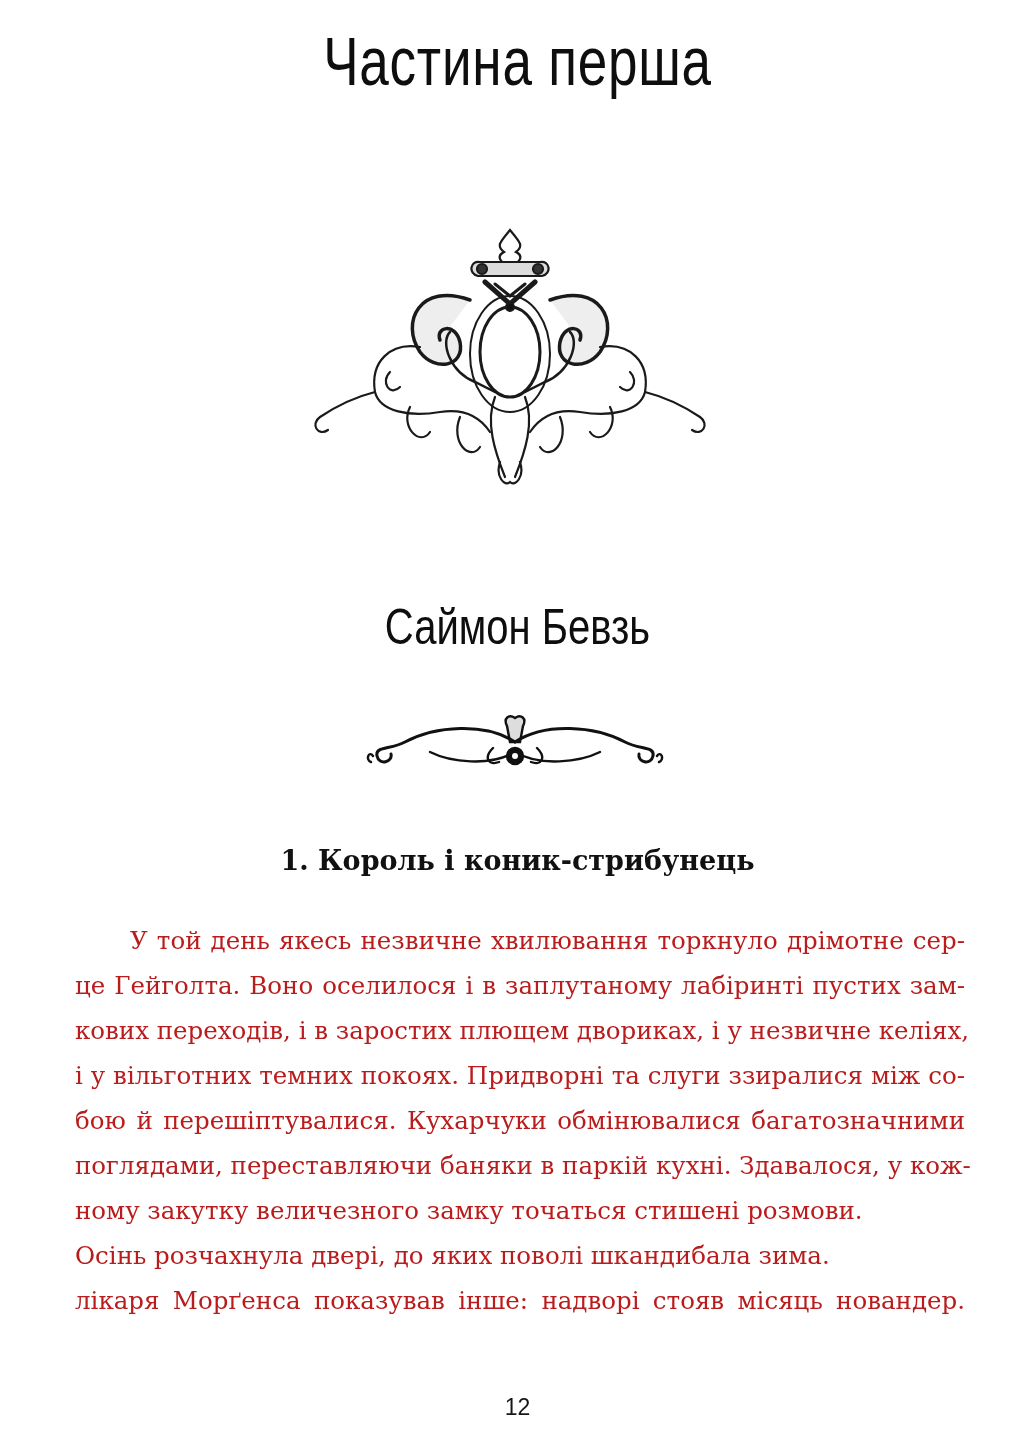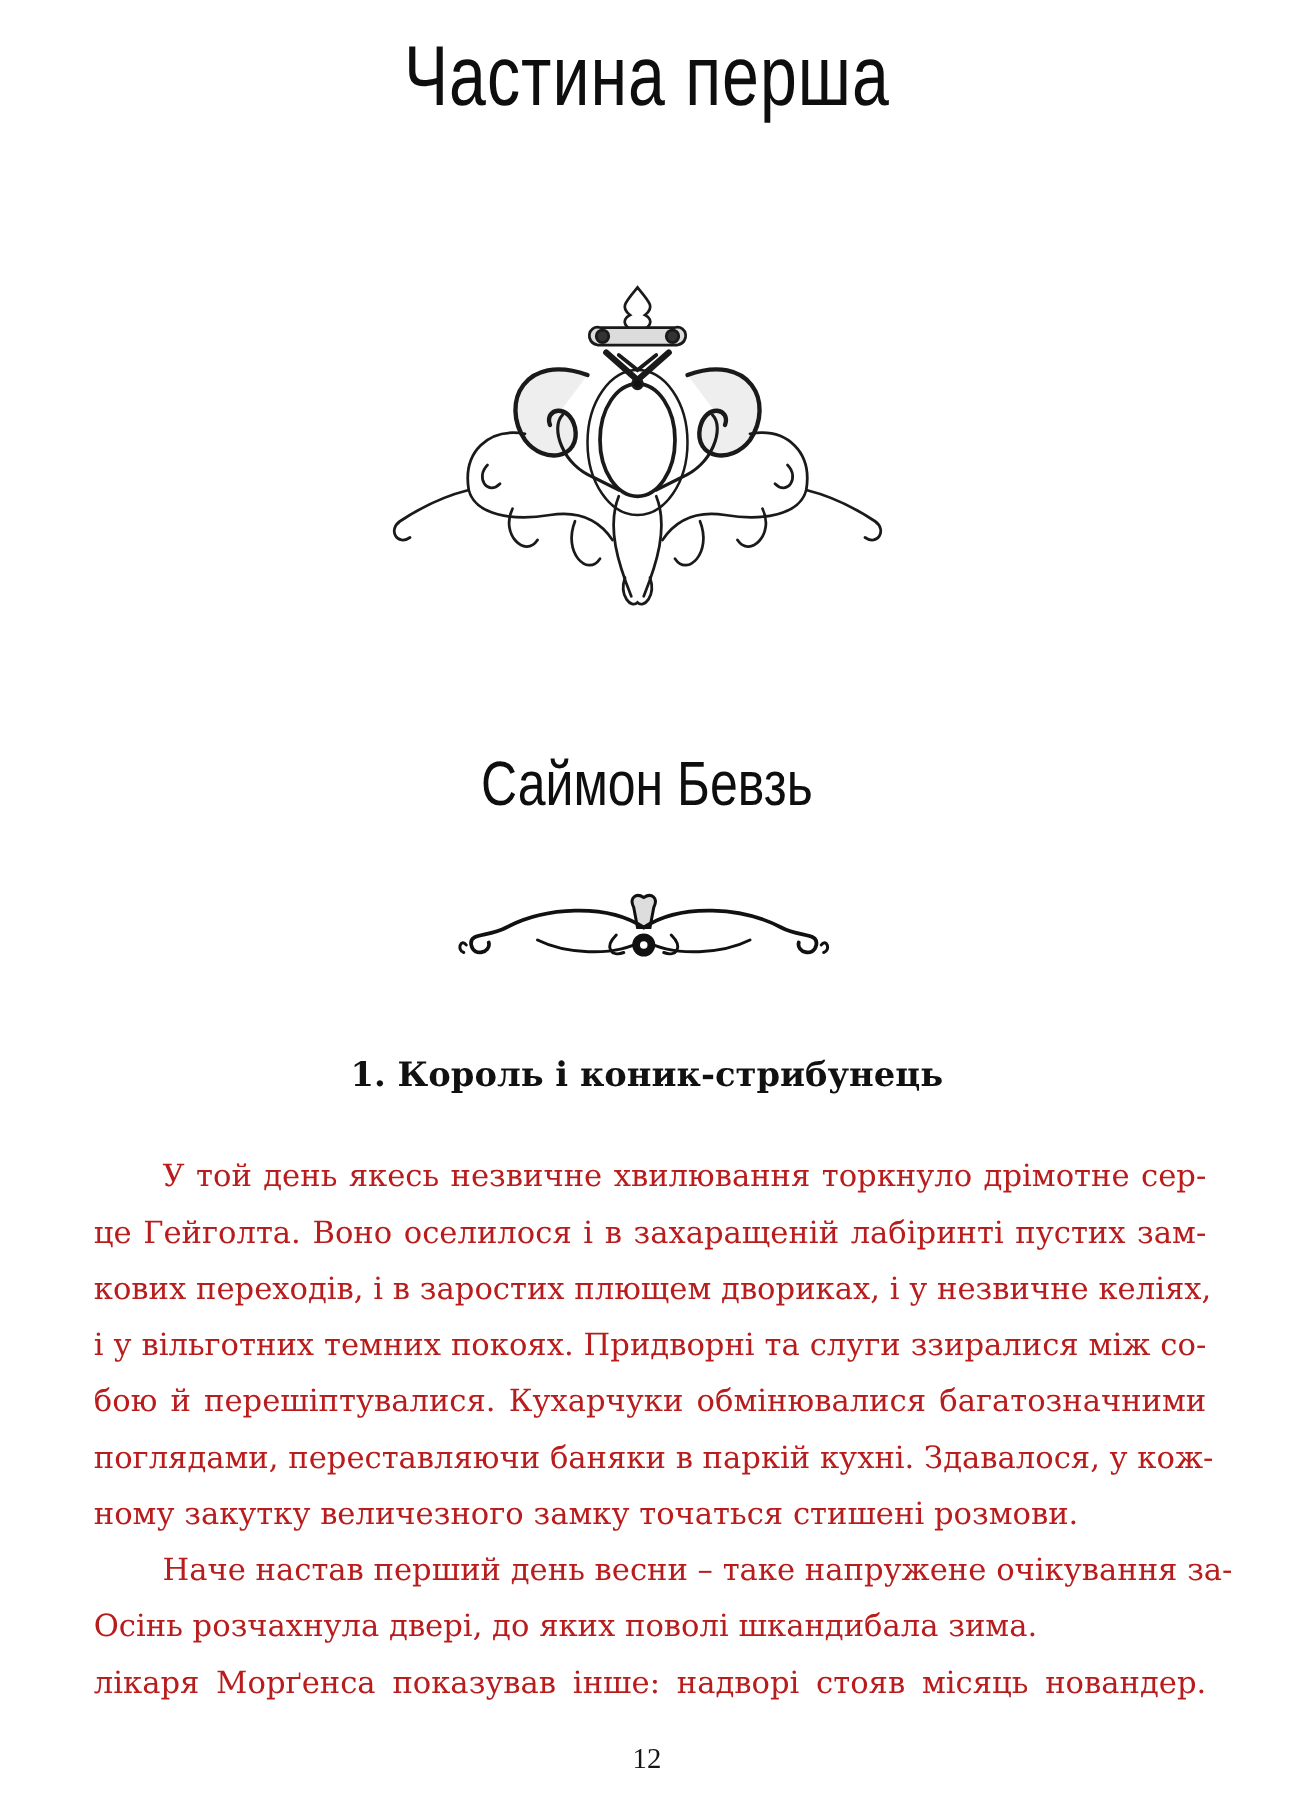--- a/index.html
+++ b/index.html
@@ -28,21 +28,21 @@
   }
   .body-text {
     position: absolute; left: 75px; width: 890px; top: 918px;
     font-family: "DejaVu Serif", serif; font-size: 24.5px; line-height: 45px; color: #b91c1c;
   }
   .body-text .line { display: block; white-space: nowrap; text-align: justify; text-align-last: justify; }
   .body-text .line.last { text-align-last: left; }
   .body-text .line.indent { padding-left: 55px; }
   .page-number {
     position: absolute; left: 0; right: 0; top: 1394px; text-align: center;
-    font-family: Liberation Serif, serif; font-size: 23px; color: #161616;
+    font-family: Liberation Sans, sans-serif; font-size: 23px; color: #161616;
   }
 </style>
 </head>
 <body>
 
 <div>
   <div class="part-title">Частина перша</div>
 
   <svg class="ornament-big" viewBox="0 0 420 280">
     <g fill="none" stroke="#1a1a1a" stroke-width="2.2" stroke-linecap="round">
@@ -97,25 +97,24 @@
       <circle cx="150" cy="44" r="8" fill="#111"></circle>
       <circle cx="150" cy="44" r="3" fill="#fff" stroke="none"></circle>
       <path d="M8 44 C4 38 0 48 6 50 M292 44 C296 38 300 48 294 50"></path>
     </g>
   </svg>
 
   <div class="chapter-title">1. Король і коник-стрибунець</div>
 
   <div class="body-text">
     <span class="line indent">У той день якесь незвичне хвилювання торкнуло дрімотне сер-</span>
-    <span class="line">це Гейголта. Воно оселилося і в захаращеній лабіринті пустих зам-</span>
+    <span class="line">це Гейголта. Воно оселилося і в заплутаному лабіринті пустих зам-</span>
     <span class="line">кових переходів, і в заростих плющем двориках, і у незвичне келіях,</span>
     <span class="line">і у вільготних темних покоях. Придворні та слуги ззиралися між со-</span>
     <span class="line">бою й перешіптувалися. Кухарчуки обмінювалися багатозначними</span>
     <span class="line">поглядами, переставляючи баняки в паркій кухні. Здавалося, у кож-</span>
     <span class="line last">ному закутку величезного замку точаться стишені розмови.</span>
-    <span class="line indent">Наче настав перший день весни – таке напружене очікування за-</span>
     <span class="line last">Осінь розчахнула двері, до яких поволі шкандибала зима.</span>
     <span class="line">лікаря Морґенса показував інше: надворі стояв місяць новандер.</span>
   </div>
 
   <div class="page-number">12</div>
 </div>
 
 </body></html>

